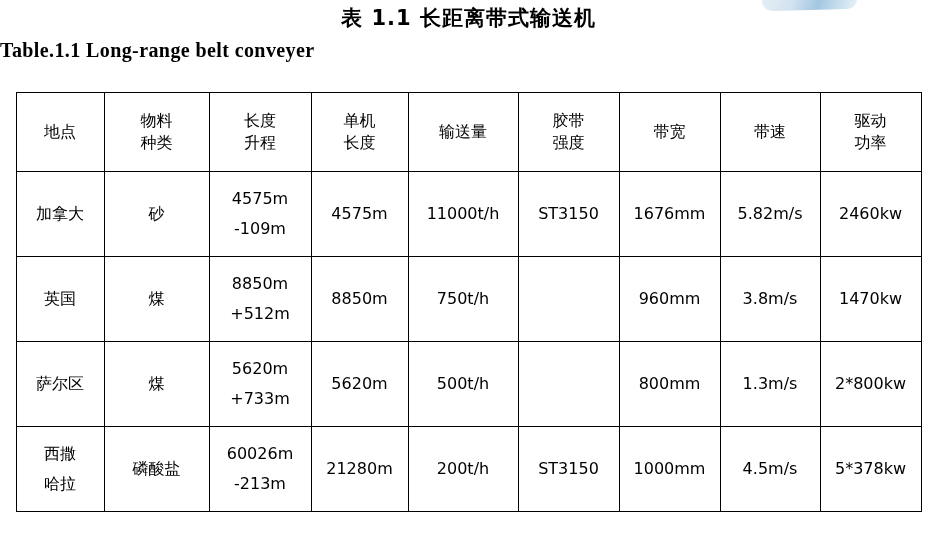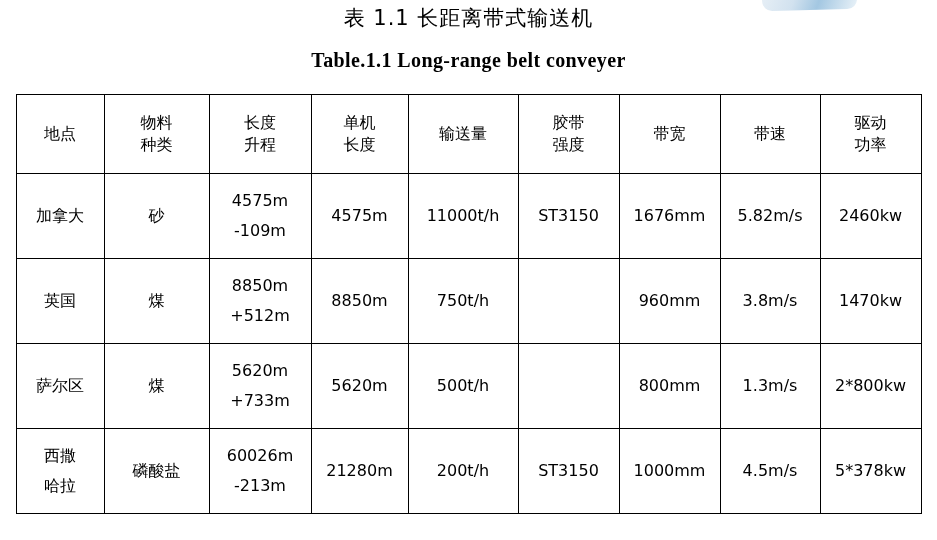--- a/index.html
+++ b/index.html
@@ -28,36 +28,35 @@
     width: 95px;
     height: 22px;
     background: linear-gradient(110deg, #e7eff6 0%, #cfe0ee 35%, #9ec4e0 60%, #e9f2f8 100%);
     border-radius: 4px 4px 10px 10px;
     transform: rotate(-1.5deg);
     opacity: 0.95;
   }
   .title-cn {
     text-align: center;
     font-size: 21px;
-    font-weight: 400;
+    font-weight: 700;
     letter-spacing: 1px;
     padding-top: 4px;
     font-family: "DejaVu Sans", sans-serif;
   }
   .title-en {
-    text-align: center;
     font-size: 20px;
     font-weight: 700;
     font-family: "Liberation Serif", serif;
-    margin-top: 17px;
+    margin-top: 7px;
     letter-spacing: 0.4px;
   }
   table.conveyer {
     border-collapse: collapse;
-    margin: 22px auto 0 auto;
+    margin: 30px auto 0 auto;
     width: 905px;
     table-layout: fixed;
   }
   table.conveyer td {
     border: 1.5px solid #000000;
     text-align: center;
     vertical-align: middle;
     font-size: 16px;
     font-family: "DejaVu Sans", sans-serif;
     padding: 2px 1px;

